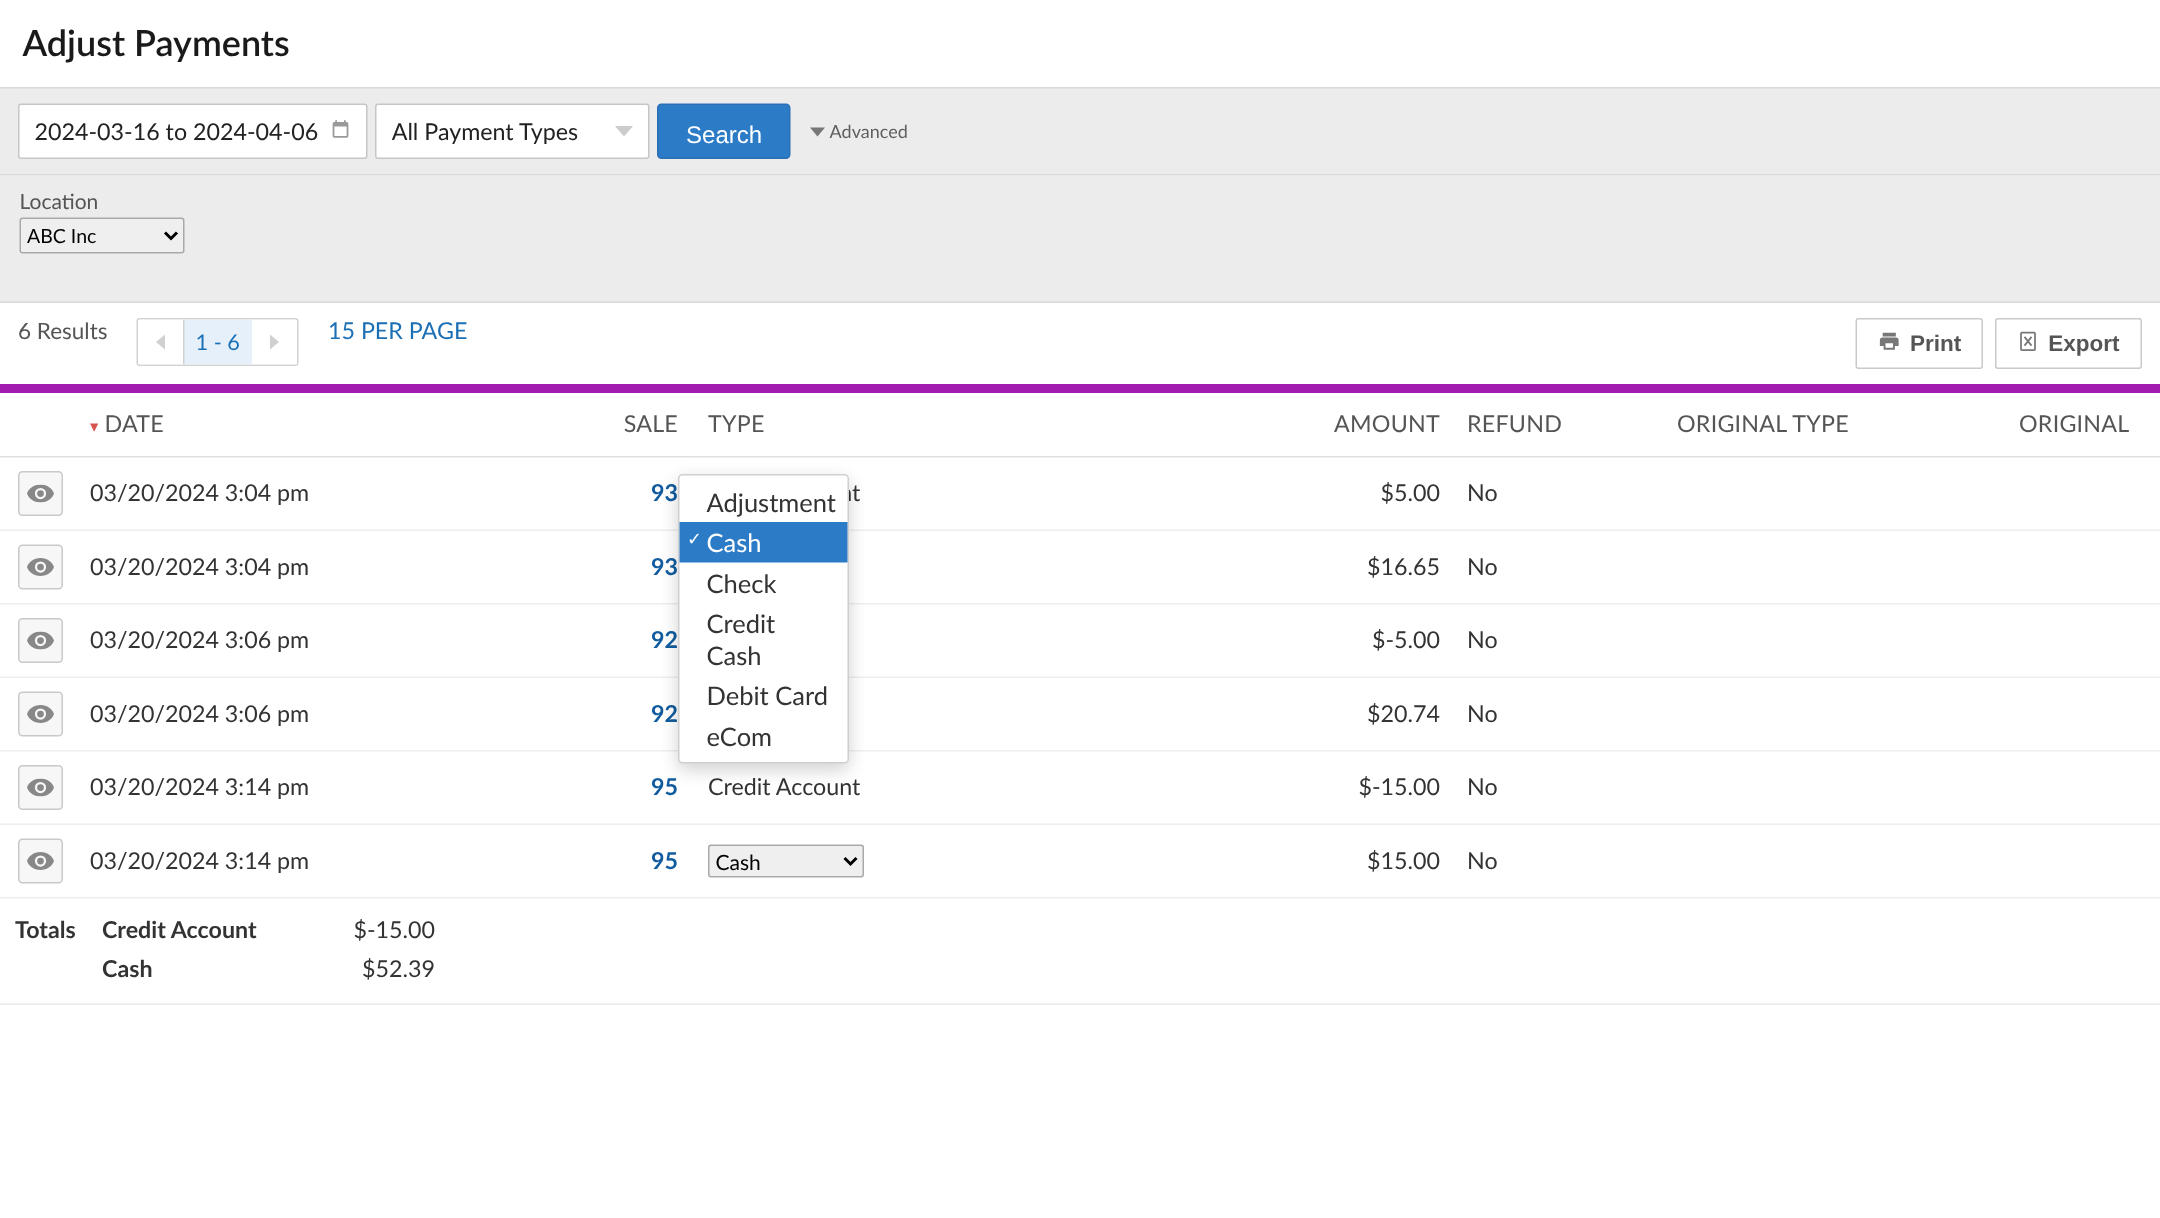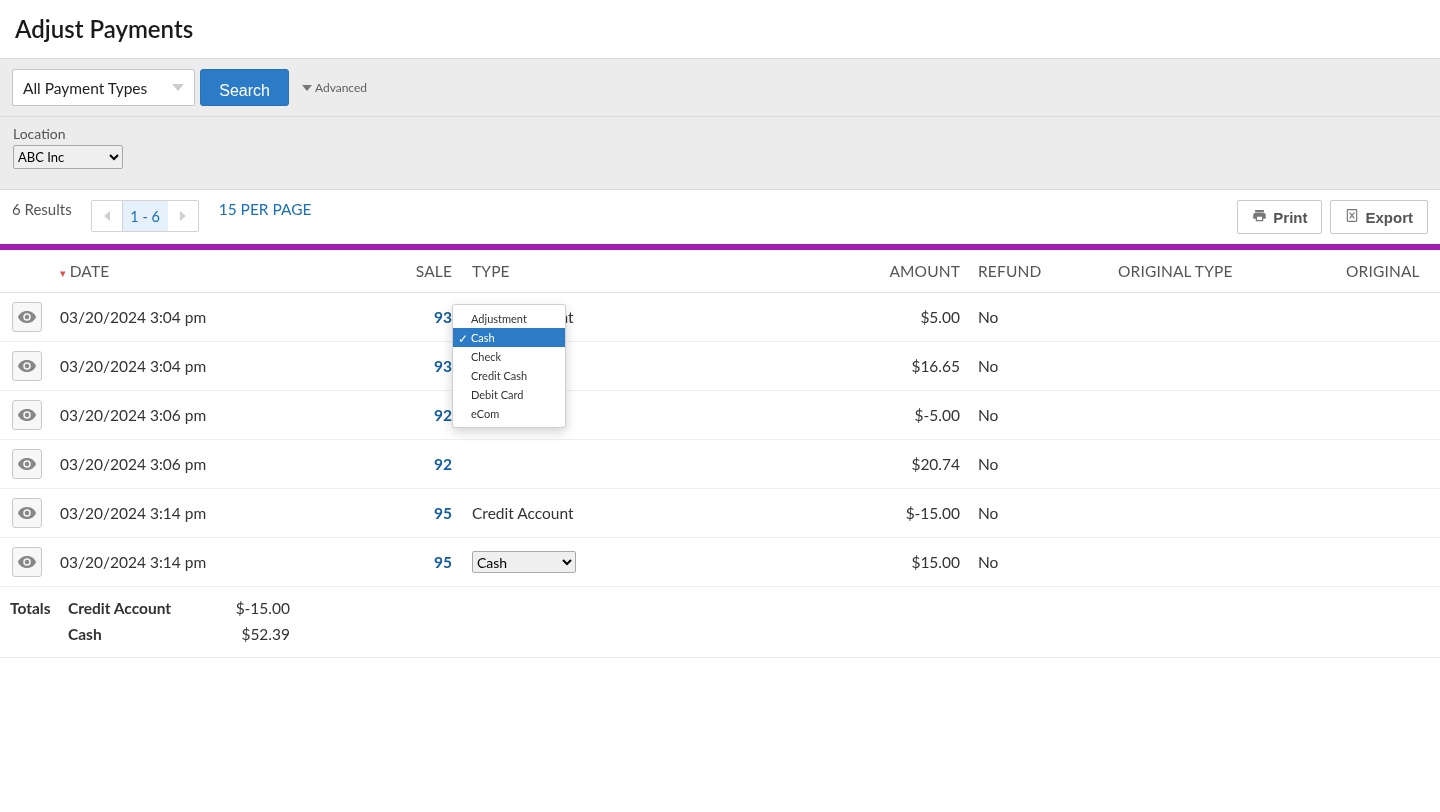--- a/index.html
+++ b/index.html
@@ -13,21 +13,21 @@
 .searchbar{display:flex;align-items:center;gap:5px;padding:10px 12px;background:#ececec;border-top:1px solid #d9d9d9;border-bottom:1px solid #d9d9d9;}
 .ctrl{display:inline-flex;align-items:center;background:#fff;border:1px solid #c6c6c6;border-radius:2px;height:37px;padding:0 10px;font-size:15.5px;color:#222;cursor:pointer;}
 .ctrl-date .cal{margin-left:8px;color:#999;font-size:14px;}
 .ctrl-type{gap:25px;}
 .ctrl-type .tri{display:inline-block;width:0;height:0;border-left:6px solid transparent;border-right:6px solid transparent;border-top:7px solid #ccc;}
 .btn-search{background:#2c7bc7;border:1px solid #2a70b6;color:#fff;font-size:16px;border-radius:3px;height:37px;padding:12px 18px;cursor:pointer;}
 .advanced{display:inline-flex;align-items:center;gap:3px;color:#5f5f5f;font-size:12px;margin-left:8px;cursor:pointer;}
 .advanced .chev{width:0;height:0;border-left:5px solid transparent;border-right:5px solid transparent;border-top:6px solid #777;}
 
 
-.locbar{background:#ececec;border-bottom:1px solid #d9d9d9;padding:8px 13px 20px;}
+.locbar{background:#ececec;border-bottom:1px solid #d9d9d9;padding:8px 13px 32px;}
 .locbar label{font-size:14px;color:#555;display:block;margin-bottom:3px;}
 .native-select{font-family:inherit;font-size:13px;height:24px;border:1px solid #a9a9a9;border-radius:2px;background:#efefef;}
 
 
 .resultsbar{display:flex;align-items:flex-start;padding:10px 12px;border-bottom:6px solid #a21caf;}
 .count{color:#555;font-size:15px;}
 .pager{display:flex;margin-left:19px;border:1px solid #d2d2d2;border-radius:2px;overflow:hidden;}
 .pager button{height:30px;width:30px;border:none;background:#fff;cursor:pointer;display:flex;align-items:center;justify-content:center;}
 .pager button:disabled{cursor:default;}
 .pager button+*{border-left:1px solid #d2d2d2;}
@@ -56,41 +56,49 @@
 
 .totals-sec{border-bottom:1px solid #eaeaea;}
 .totals{padding:8px 10px 10px 10px;font-size:15.5px;}
 .totals-row{display:flex;align-items:center;padding:4px 0;}
 .totals-row .hd{width:58px;font-weight:700;}
 .totals-row .lab{width:160px;font-weight:700;}
 .totals-row .val{width:62px;text-align:right;}
 
 
 .menu{position:absolute;z-index:50;background:#fff;border:1px solid #cfcfcf;border-radius:3px;box-shadow:0 4px 12px rgba(0,0,0,0.18);padding:4px 0;width:114px;}
-.menu .item{padding:3px 10px 3px 18px;font-size:11px;color:#333;cursor:pointer;position:relative;}
+.menu .item{padding:3px 10px 3px 18px;font-size:17px;color:#333;cursor:pointer;position:relative;}
 .menu .item.selected{background:#2c7bc7;color:#fff;}
 .menu .item.selected::before{content:"✓";position:absolute;left:5px;top:3px;font-size:12px;}
 
 .col-eye{width:48px;}
 .col-date{width:360px;}
 .col-sale{width:50px;}
 .col-type{}
 .col-amount{width:120px;}
 .col-refund{width:146px;}
 .col-orig-type{width:228px;}
 .col-orig{width:100px;}
 </style>
 </head>
 <body>
 
 <header class="page-header">
   <h1 class="page-title">Adjust Payments</h1>
 </header>
 
 <div class="searchbar">
+  <div class="ctrl ctrl-date">
+    <span>2024-03-16 to 2024-04-06</span>
+    <span class="cal">
+      <svg width="14" height="14" viewBox="0 0 24 24" fill="#999">
+          <path d="M19 4h-1V2h-2v2H8V2H6v2H5a2 2 0 0 0-2 2v14a2 2 0 0 0 2 2h14a2 2 0 0 0 2-2V6a2 2 0 0 0-2-2zm0 16H5V9h14v11z"></path>
+        </svg>
+    </span>
+  </div>
   <div class="ctrl ctrl-type">
     <span>All Payment Types</span>
     <span class="tri"></span>
   </div>
   <button class="btn-search">Search</button>
   <span class="advanced">
     <span class="chev"></span>
     <span>Advanced</span>
   </span>
 </div>

